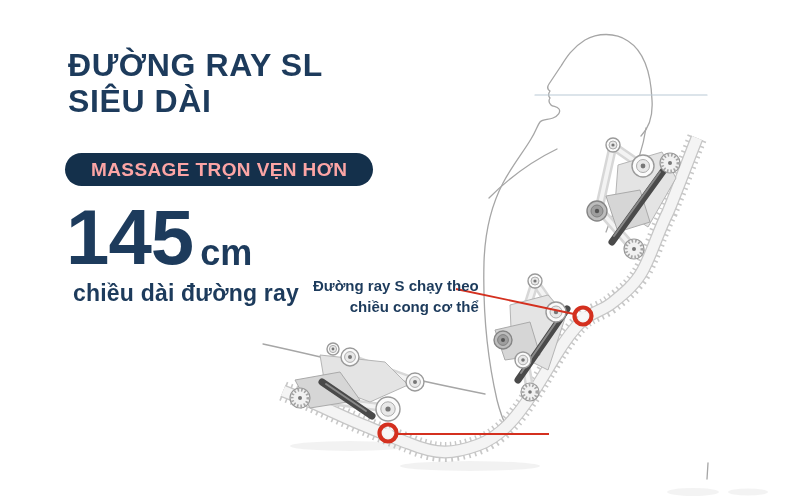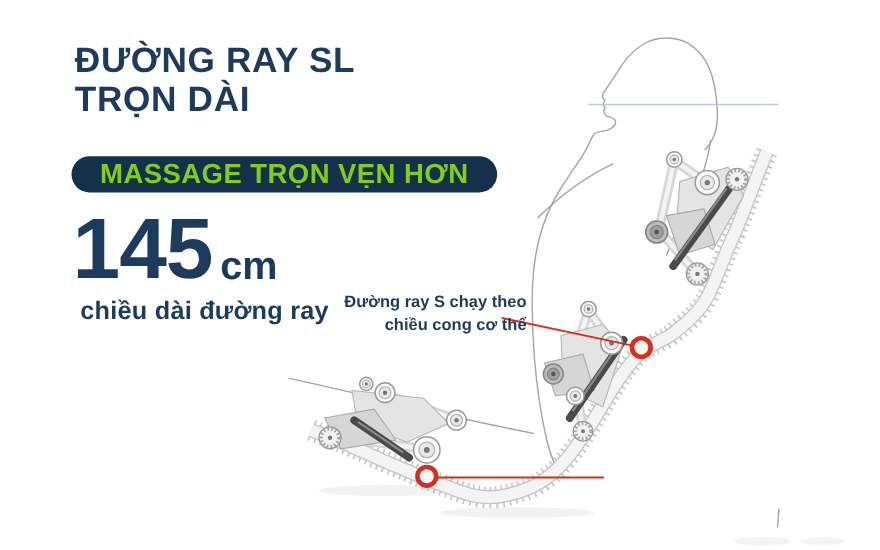--- a/index.html
+++ b/index.html
@@ -7,33 +7,33 @@
     --badge-background:#14304b;
     --accent-red:#d4301f;
     --silhouette-gray:#a6a6a6;
   }
   html,body{margin:0;padding:0;background:#fff;}
   .canvas{
     position:relative;width:800px;height:500px;background:#fff;overflow:hidden;
     font-family:"Liberation Sans",sans-serif;
   }
   .illustration{position:absolute;left:0;top:0;width:800px;height:500px;z-index:1;}
-  .textlayer{position:absolute;left:0;top:5px;width:800px;height:464px;z-index:2;pointer-events:none;}
+  .textlayer{position:absolute;left:0;top:16px;width:800px;height:464px;z-index:2;pointer-events:none;}
 
   .title{
     position:absolute;left:68px;top:31px;
     color:var(--navy);font-size:32px;line-height:36px;font-weight:600;letter-spacing:.6px;
   }
   .title .xb{font-weight:800;}
 
   .badge{
     position:absolute;left:65px;top:137px;height:33px;
     display:inline-flex;align-items:center;padding:0 26px;border-radius:17px;
-    background:var(--badge-background);color:#84cc16;
-    font-size:25px;font-weight:700;letter-spacing:.4px;white-space:nowrap;
+    background:var(--badge-background);color:#fca5a5;
+    font-size:19px;font-weight:700;letter-spacing:.4px;white-space:nowrap;
   }
 
   .stat{position:absolute;left:66px;top:188px;color:var(--navy);}
   .num-row{display:flex;align-items:flex-end;}
   .num{font-size:78px;line-height:66px;font-weight:700;letter-spacing:-1px;}
   .unit{font-size:36px;line-height:34px;font-weight:800;margin-left:7px;}
   .caption{font-size:23px;font-weight:700;margin:10px 0 0 7px;letter-spacing:.2px;}
 
   .callout{
     position:absolute;color:var(--navy);
@@ -193,21 +193,21 @@
       <circle class="red-ring" cx="388" cy="433" r="8.5"></circle>
     </g>
   </svg>
 
   <div class="textlayer">
     <div class="title">
       <div>
         <span>ĐƯỜNG RAY</span>
         <span class="xb">SL</span>
       </div>
-      <div class="xb">TRỌN DÀI</div>
+      <div class="xb">SIÊU DÀI</div>
     </div>
 
     <div class="badge">
       <span>MASSAGE TRỌN VẸN HƠN</span>
     </div>
 
     <div class="stat">
       <div class="num-row">
         <span class="num">145</span>
         <span class="unit">cm</span>

